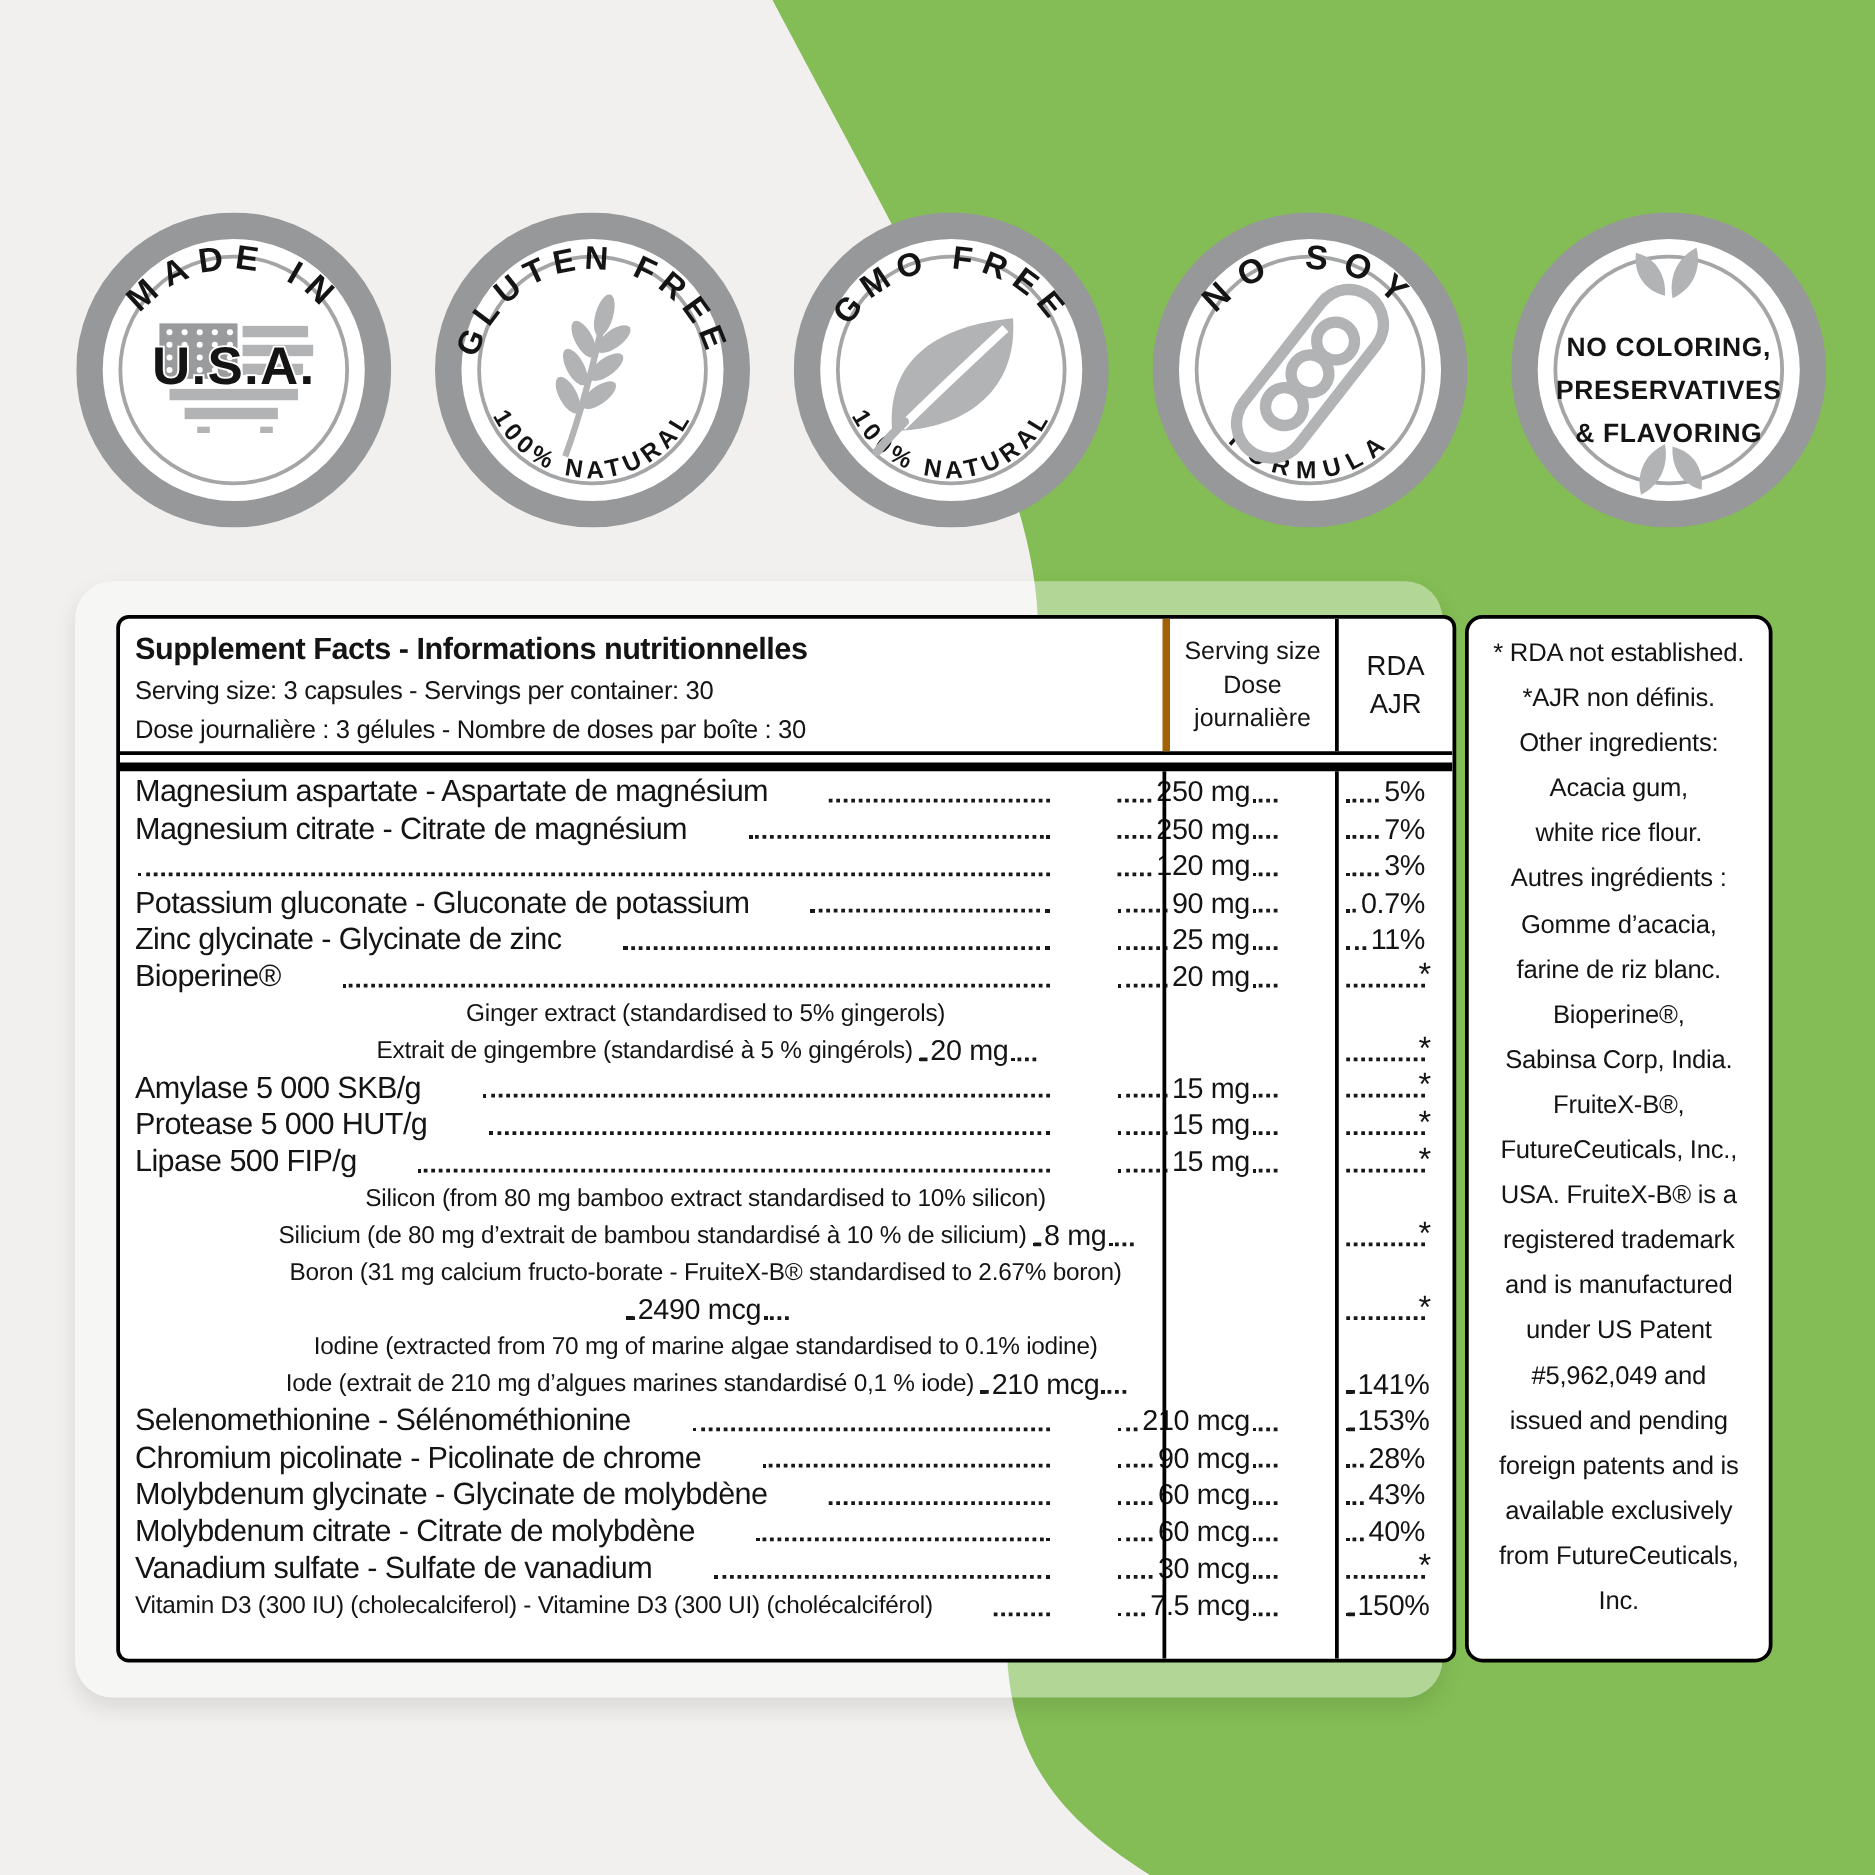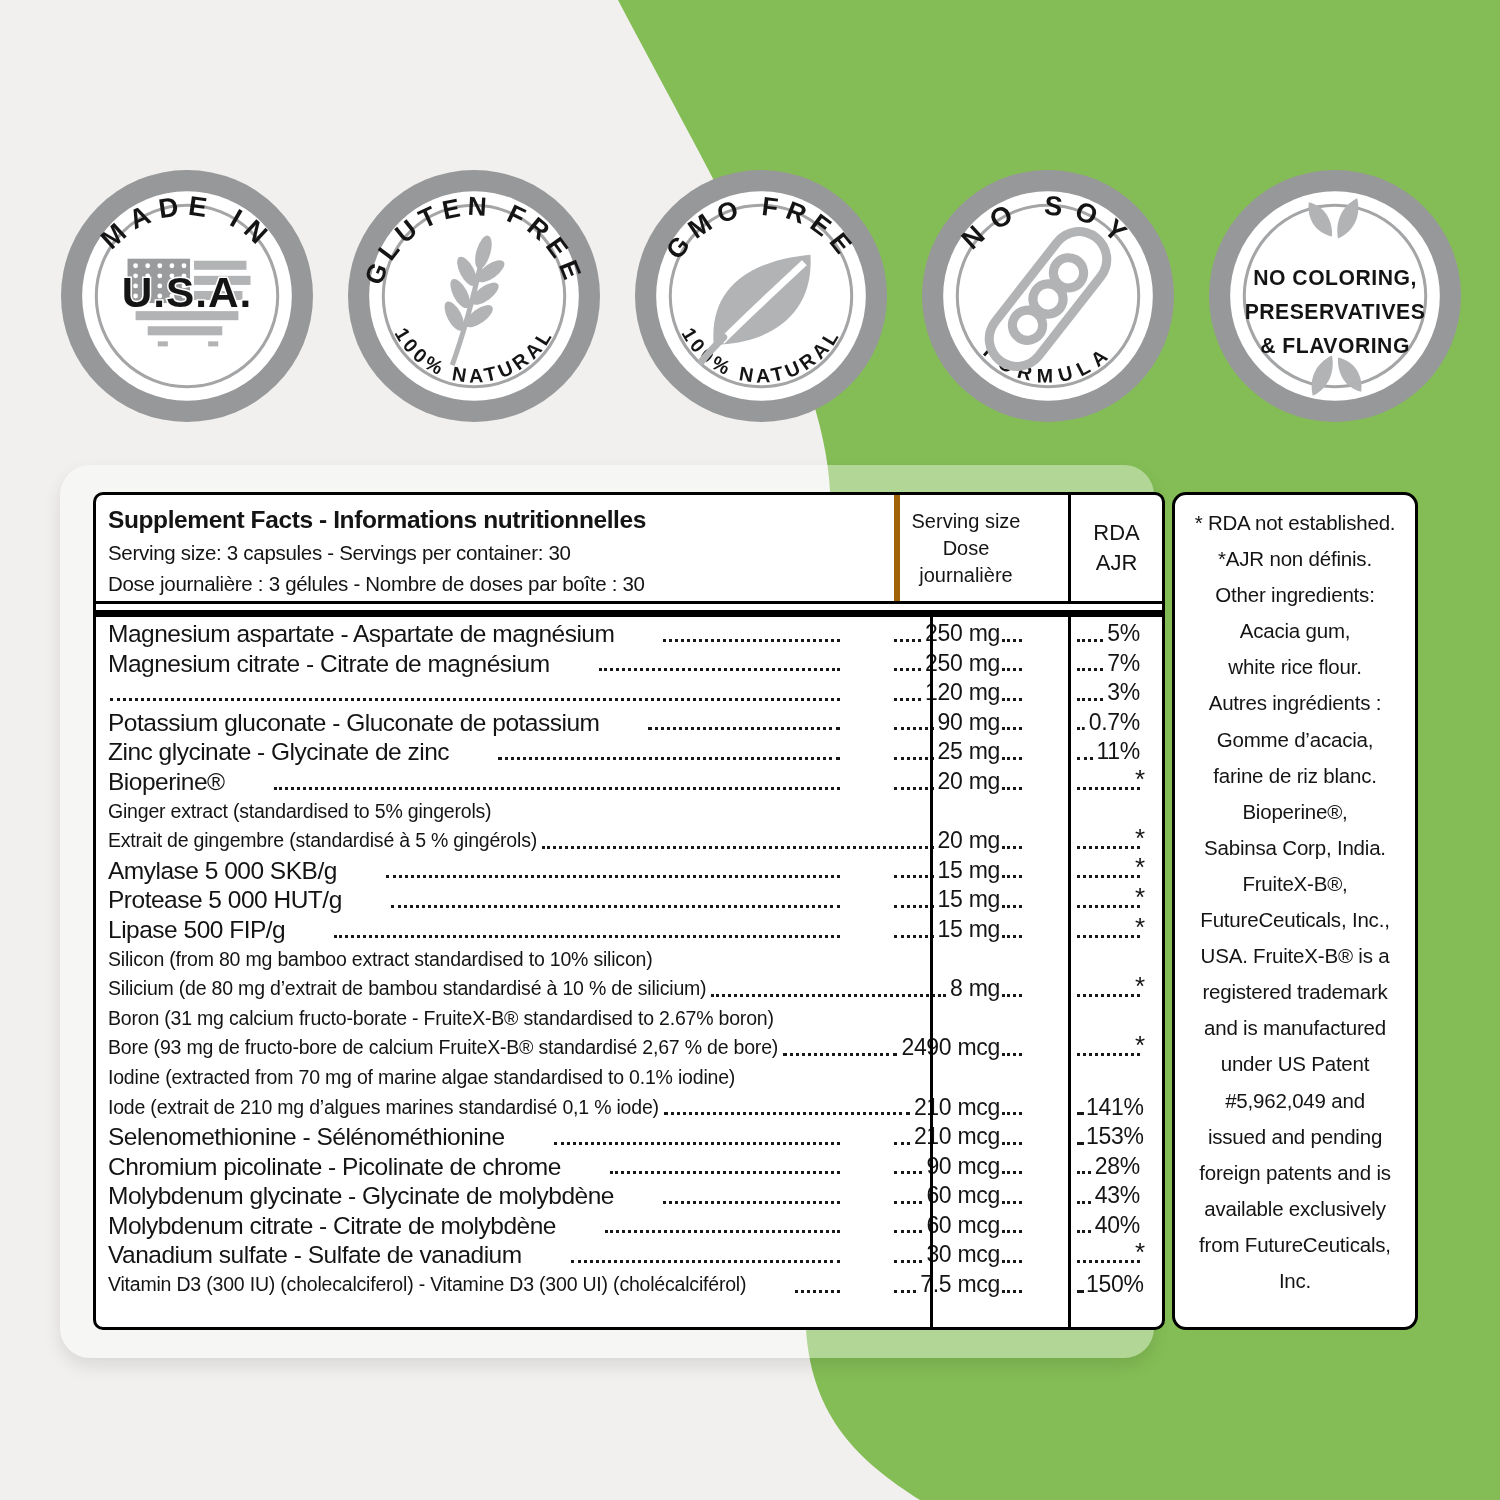--- a/index.html
+++ b/index.html
@@ -22,30 +22,30 @@
   .nline{font-size:20.5px;line-height:36.1px;letter-spacing:-0.2px;white-space:nowrap;}
   
   .thead{display:flex;height:106px;}
   .h-name{flex:1;padding:8px 0 0 12px;min-width:0;}
   .t1{font-size:24.5px;font-weight:bold;letter-spacing:-0.4px;line-height:34px;white-space:nowrap;}
   .t2{font-size:20.5px;letter-spacing:-0.3px;line-height:31px;white-space:nowrap;}
   .h-amt{width:138px;flex:none;border-left:6px solid #a16207;box-sizing:border-box;
          display:flex;flex-direction:column;justify-content:center;text-align:center;}
   .h-amt div{font-size:20px;line-height:27px;}
   .h-rda{width:94px;flex:none;border-left:3px solid #000;box-sizing:border-box;
-         display:flex;flex-direction:column;justify-content:center;text-align:center;margin-left:36px;}
+         display:flex;flex-direction:column;justify-content:center;text-align:center;}
   .h-rda div{font-size:22px;line-height:30px;}
   .hdr-sep{height:6px;border-top:3px solid #000;border-bottom:7px solid #000;}
   
   .tbody{position:relative;height:710px;padding:2px 0 0 12px;box-sizing:border-box;}
   .vline{position:absolute;top:0;bottom:0;width:3px;background:#000;z-index:1;}
   .v1{left:834px;} .v2{left:972px;}
   .row{display:flex;align-items:flex-end;height:29.6px;line-height:29.6px;gap:44px;}
   .row.multi{height:59.2px;}
-  .lcol{flex:1;min-width:0;display:flex;flex-direction:column;}
+  .lcol{flex:1;min-width:0;display:flex;flex-direction:column;align-items:center;}
   .l1{height:29.6px;line-height:29.6px;white-space:nowrap;}
   .l2{display:flex;align-items:flex-end;height:29.6px;line-height:29.6px;}
   .nm{font-size:24.5px;letter-spacing:-0.5px;white-space:nowrap;background:#fff;
       position:relative;z-index:2;padding-right:3px;}
   .multi .nm,.row.small-name>.nm{font-size:19.5px;letter-spacing:-0.2px;}
   .val{font-size:23px;letter-spacing:-0.3px;white-space:nowrap;padding:0 2px;}
   .d{flex:1 1 0;min-width:5px;border-bottom:3.2px dotted #181818;margin:0 2px 7px 2px;align-self:flex-end;}
   .stub{width:20px;flex:none;border-bottom:3.2px dotted #181818;margin:0 2px 7px 0;align-self:flex-end;}
   .amt{width:138px;flex:none;display:flex;align-items:flex-end;padding-left:6px;box-sizing:border-box;}
   .rda{width:94px;flex:none;display:flex;align-items:flex-end;position:relative;
@@ -365,21 +365,20 @@
             </div>
             <div class="rda">
               <div class="d"></div>
               <span class="star">*</span>
             </div>
           </div>
           <div class="row multi">
             <div class="lcol">
               <div class="l1"><span class="nm">Boron (31 mg calcium fructo-borate - FruiteX-B® standardised to 2.67% boron)</span></div>
               <div class="l2">
-                <span class="nm">Bore (93 mg de fructo-bore de calcium FruiteX-B® standardisé 2,67 % de bore)</span>
                 <div class="d"></div>
                 <span class="val">2490 mcg</span>
                 <div class="stub"></div>
               </div>
             </div>
             <div class="rda">
               <div class="d"></div>
               <span class="star">*</span>
             </div>
           </div>

